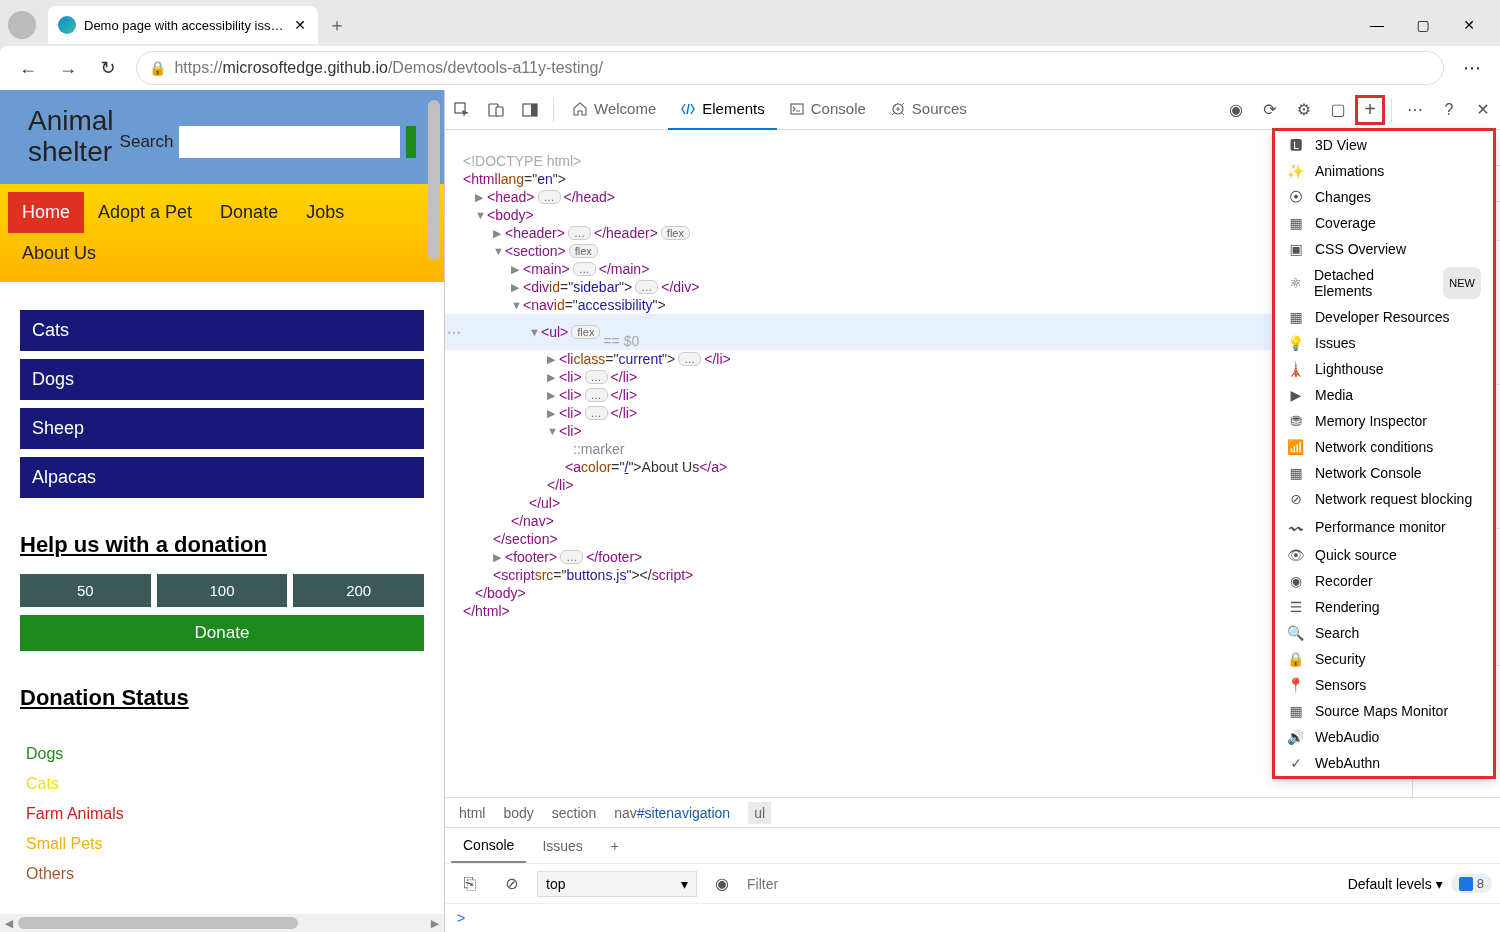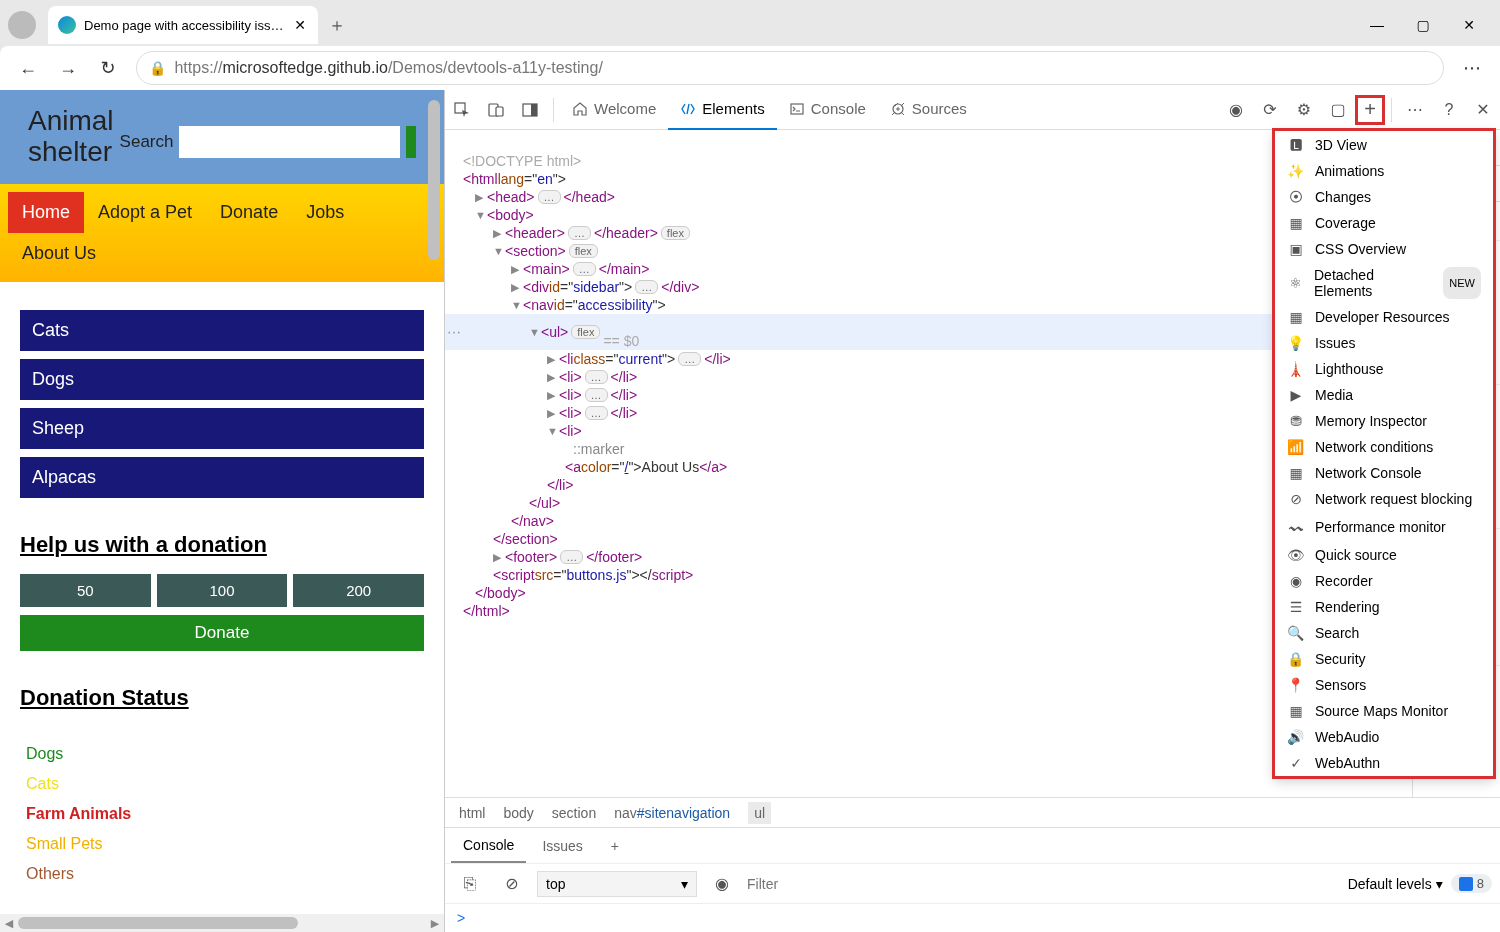--- a/index.html
+++ b/index.html
@@ -184,21 +184,21 @@
           <button class="don-btn">50</button>
           <button class="don-btn">100</button>
           <button class="don-btn">200</button>
         </div>
       <button class="donate-btn">Donate</button>
       <div class="status-section">
         <div class="section-h">Donation Status</div>
         <div class="status-list" id="status-list">
             <div class="status-item" style="color: rgb(30, 138, 30);">Dogs</div>
             <div class="status-item" style="color: rgb(240, 224, 32);">Cats</div>
-            <div class="status-item" style="color: rgb(208, 32, 32); font-weight: bold;">Farm Animals</div>
+            <div class="status-item" style="color: rgb(208, 32, 32);">Farm Animals</div>
             <div class="status-item" style="color: rgb(240, 176, 0);">Small Pets</div>
             <div class="status-item" style="color: rgb(160, 88, 48);">Others</div>
           </div>
       </div>
     </div>
     <div class="scrollbar-v">
         <div class="scroll-thumb-v"></div>
       </div>
     <div class="scrollbar-h">
       <div class="scroll-arrow">◀</div>

